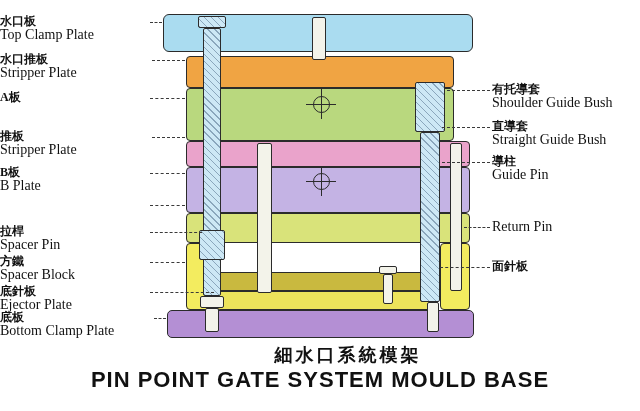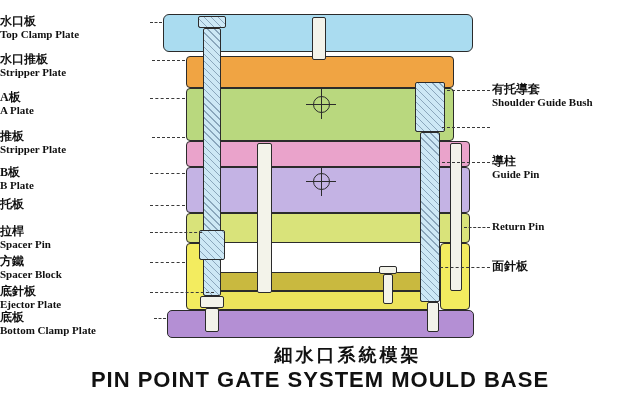--- a/index.html
+++ b/index.html
@@ -5,21 +5,21 @@
   html,body{margin:0;padding:0;background:#fff;}
   .stage{
     position:relative;width:640px;height:411px;background:#ffffff;
     font-family:"Liberation Serif","DejaVu Serif",serif;overflow:hidden;
   }
   .plate{position:absolute;border:1px solid #2b2b2b;box-sizing:border-box;border-radius:4px;}
   .pin{position:absolute;border:1px solid #2b2b2b;box-sizing:border-box;border-radius:2px;}
   .hatch{background-image:repeating-linear-gradient(45deg,rgba(30,60,95,.38) 0 1px,transparent 1px 5px);}
   .lbl{position:absolute;line-height:13px;}
   .lbl .cn{font-size:12px;font-weight:bold;color:#111;}
-  .lbl .en{font-size:11px;font-weight:bold;color:#111;}
+  .lbl .en{font-size:14px;font-weight:normal;color:#111;}
   .lbl-left{left:0;width:146px;text-align:left;}
   .lbl-right{left:492px;width:146px;text-align:left;}
   .leader{position:absolute;height:0;border-top:1px dashed #3a3a3a;}
   .crosshair{position:absolute;width:30px;height:30px;}
   .crosshair::before{content:"";position:absolute;left:0;right:0;top:15px;border-top:1px solid #2b2b2b;}
   .crosshair::after{content:"";position:absolute;top:0;bottom:0;left:15px;border-left:1px solid #2b2b2b;}
   .crosshair .circle{position:absolute;left:7px;top:7px;width:15px;height:15px;border:1px solid #2b2b2b;border-radius:50%;}
   .title-cn{position:absolute;top:343px;left:0;width:100%;text-align:center;
     font-size:18px;font-weight:bold;letter-spacing:3px;color:#111;padding-left:28px;}
   .title-en{position:absolute;top:367px;left:0;width:100%;text-align:center;
@@ -71,32 +71,30 @@
   <div class="lbl lbl-left" style="top:15px">
     <div class="cn">水口板</div>
     <div class="en">Top Clamp Plate</div>
   </div>
   <div class="lbl lbl-left" style="top:53px">
     <div class="cn">水口推板</div>
     <div class="en">Stripper Plate</div>
   </div>
   <div class="lbl lbl-left" style="top:91px">
     <div class="cn">A板</div>
-    <div class="en">A Plate</div>
   </div>
   <div class="lbl lbl-left" style="top:130px">
     <div class="cn">推板</div>
     <div class="en">Stripper Plate</div>
   </div>
   <div class="lbl lbl-left" style="top:166px">
     <div class="cn">B板</div>
     <div class="en">B Plate</div>
   </div>
   <div class="lbl lbl-left" style="top:198px">
-    <div class="cn">托板</div>
   </div>
   <div class="lbl lbl-left" style="top:225px">
     <div class="cn">拉桿</div>
     <div class="en">Spacer Pin</div>
   </div>
   <div class="lbl lbl-left" style="top:255px">
     <div class="cn">方鐵</div>
     <div class="en">Spacer Block</div>
   </div>
   <div class="lbl lbl-left" style="top:285px">
@@ -104,20 +102,24 @@
     <div class="en">Ejector Plate</div>
   </div>
   <div class="lbl lbl-left" style="top:311px">
     <div class="cn">底板</div>
     <div class="en">Bottom Clamp Plate</div>
   </div>
 
   <div class="lbl lbl-right" style="top:83px">
     <div class="cn">有托導套</div>
     <div class="en">Shoulder Guide Bush</div>
+  </div>
+  <div class="lbl lbl-right" style="top:120px">
+    <div class="cn">直導套</div>
+    <div class="en">Straight Guide Bush</div>
   </div>
   <div class="lbl lbl-right" style="top:155px">
     <div class="cn">導柱</div>
     <div class="en">Guide Pin</div>
   </div>
   <div class="lbl lbl-right" style="top:220px">
     <div class="en">Return Pin</div>
   </div>
   <div class="lbl lbl-right" style="top:260px">
     <div class="cn">面針板</div>

